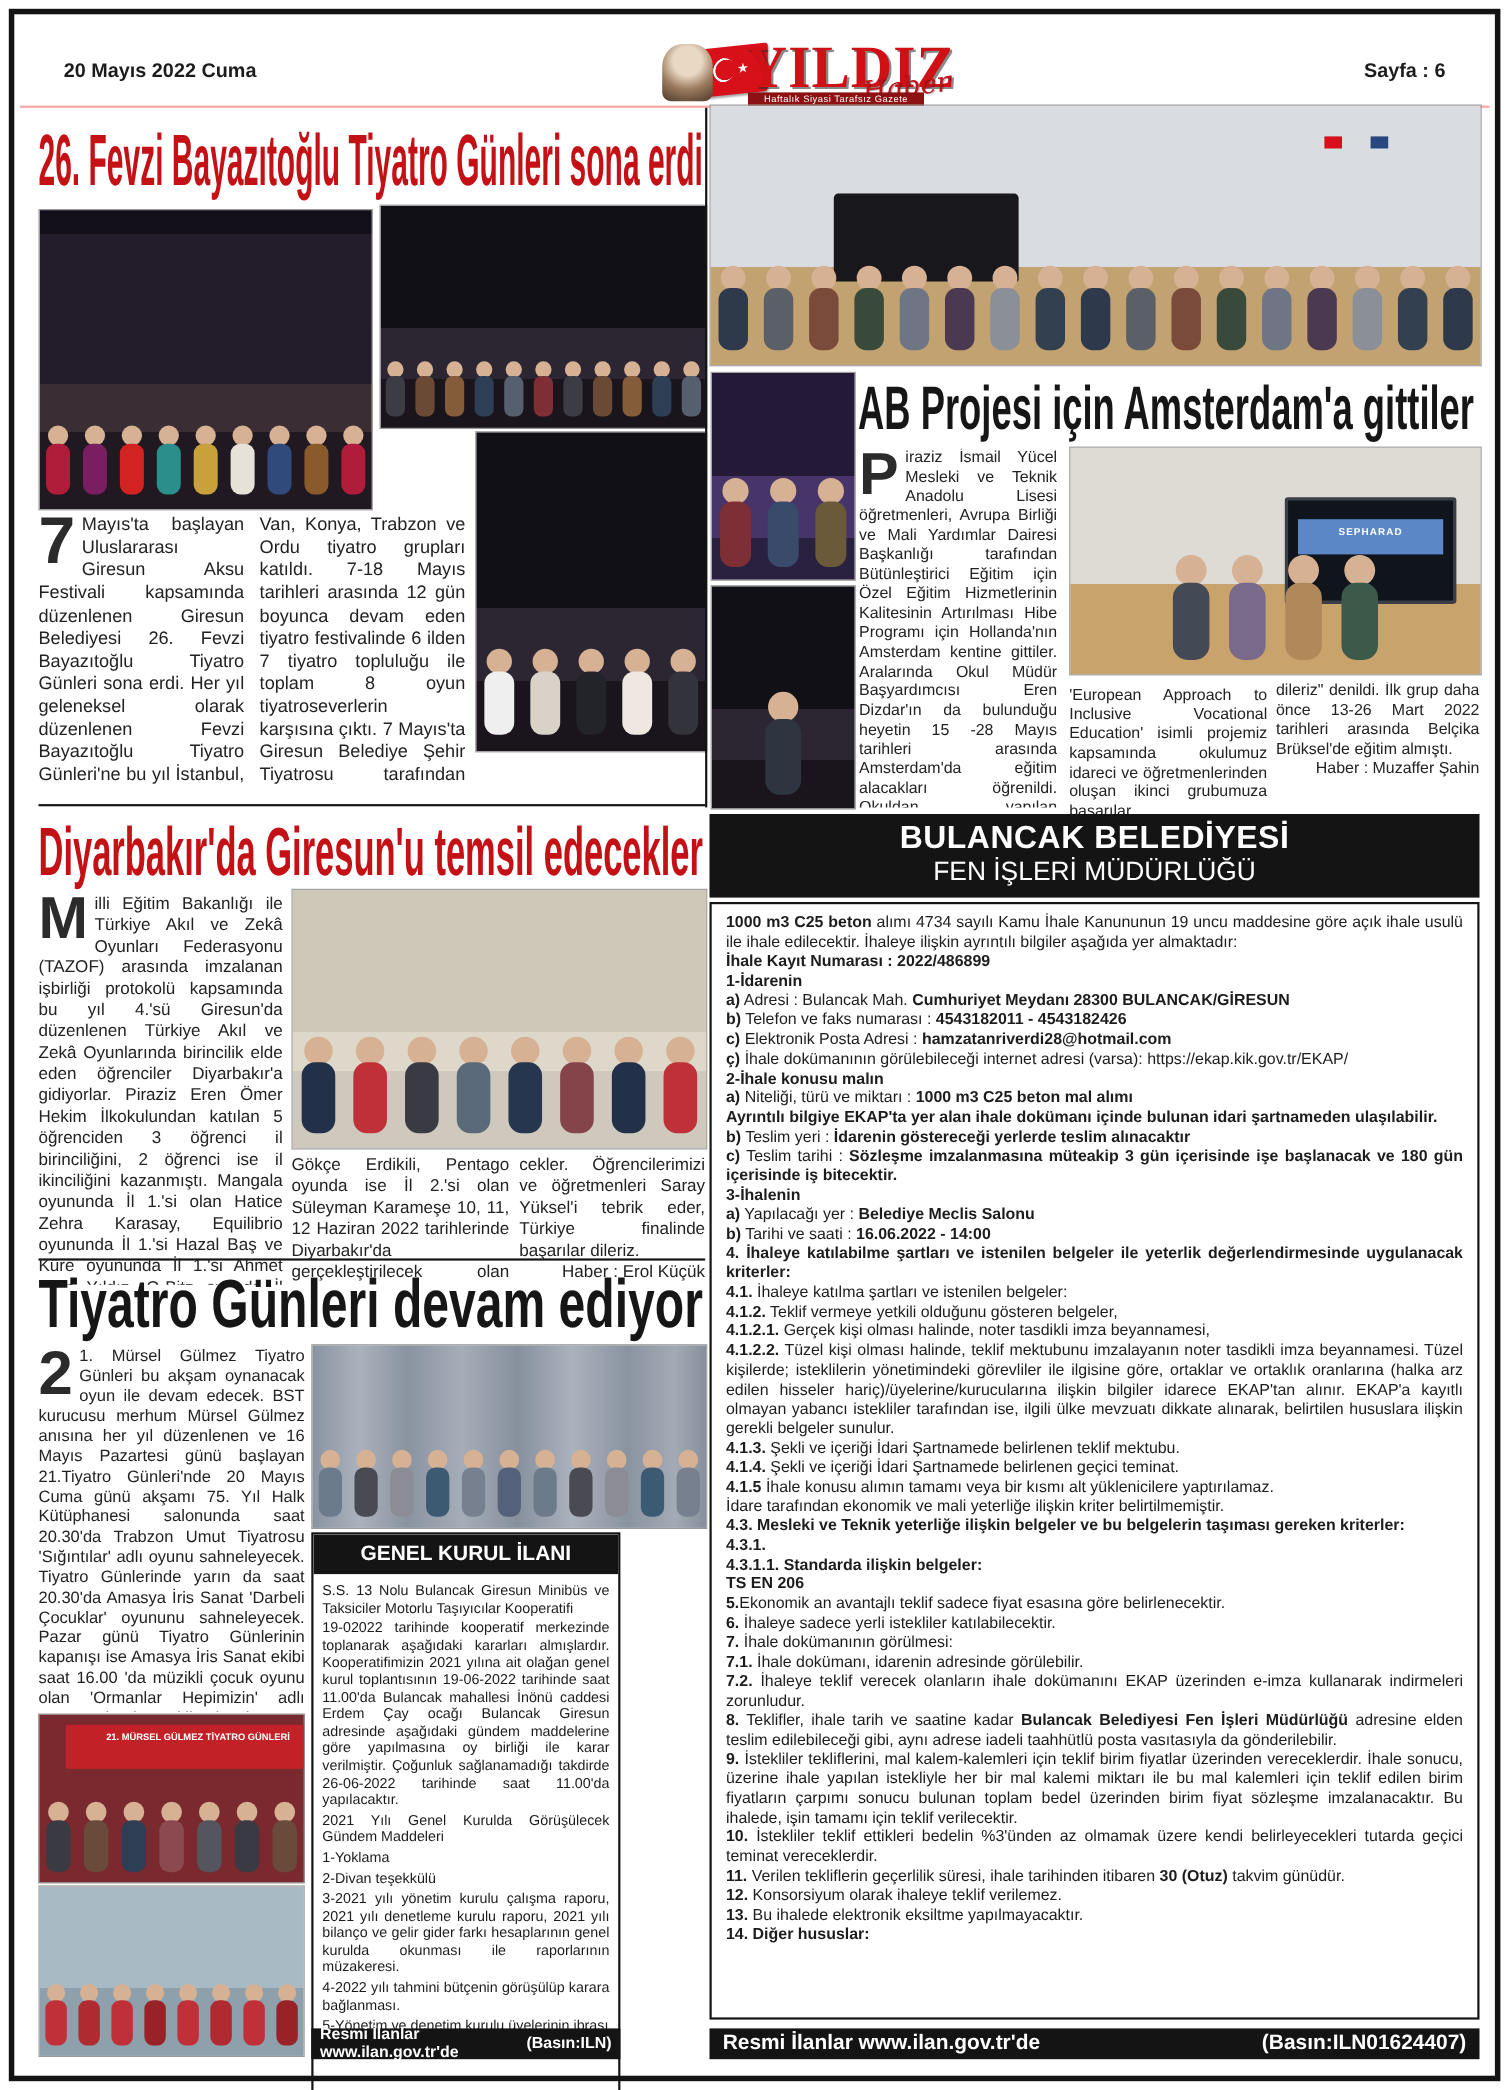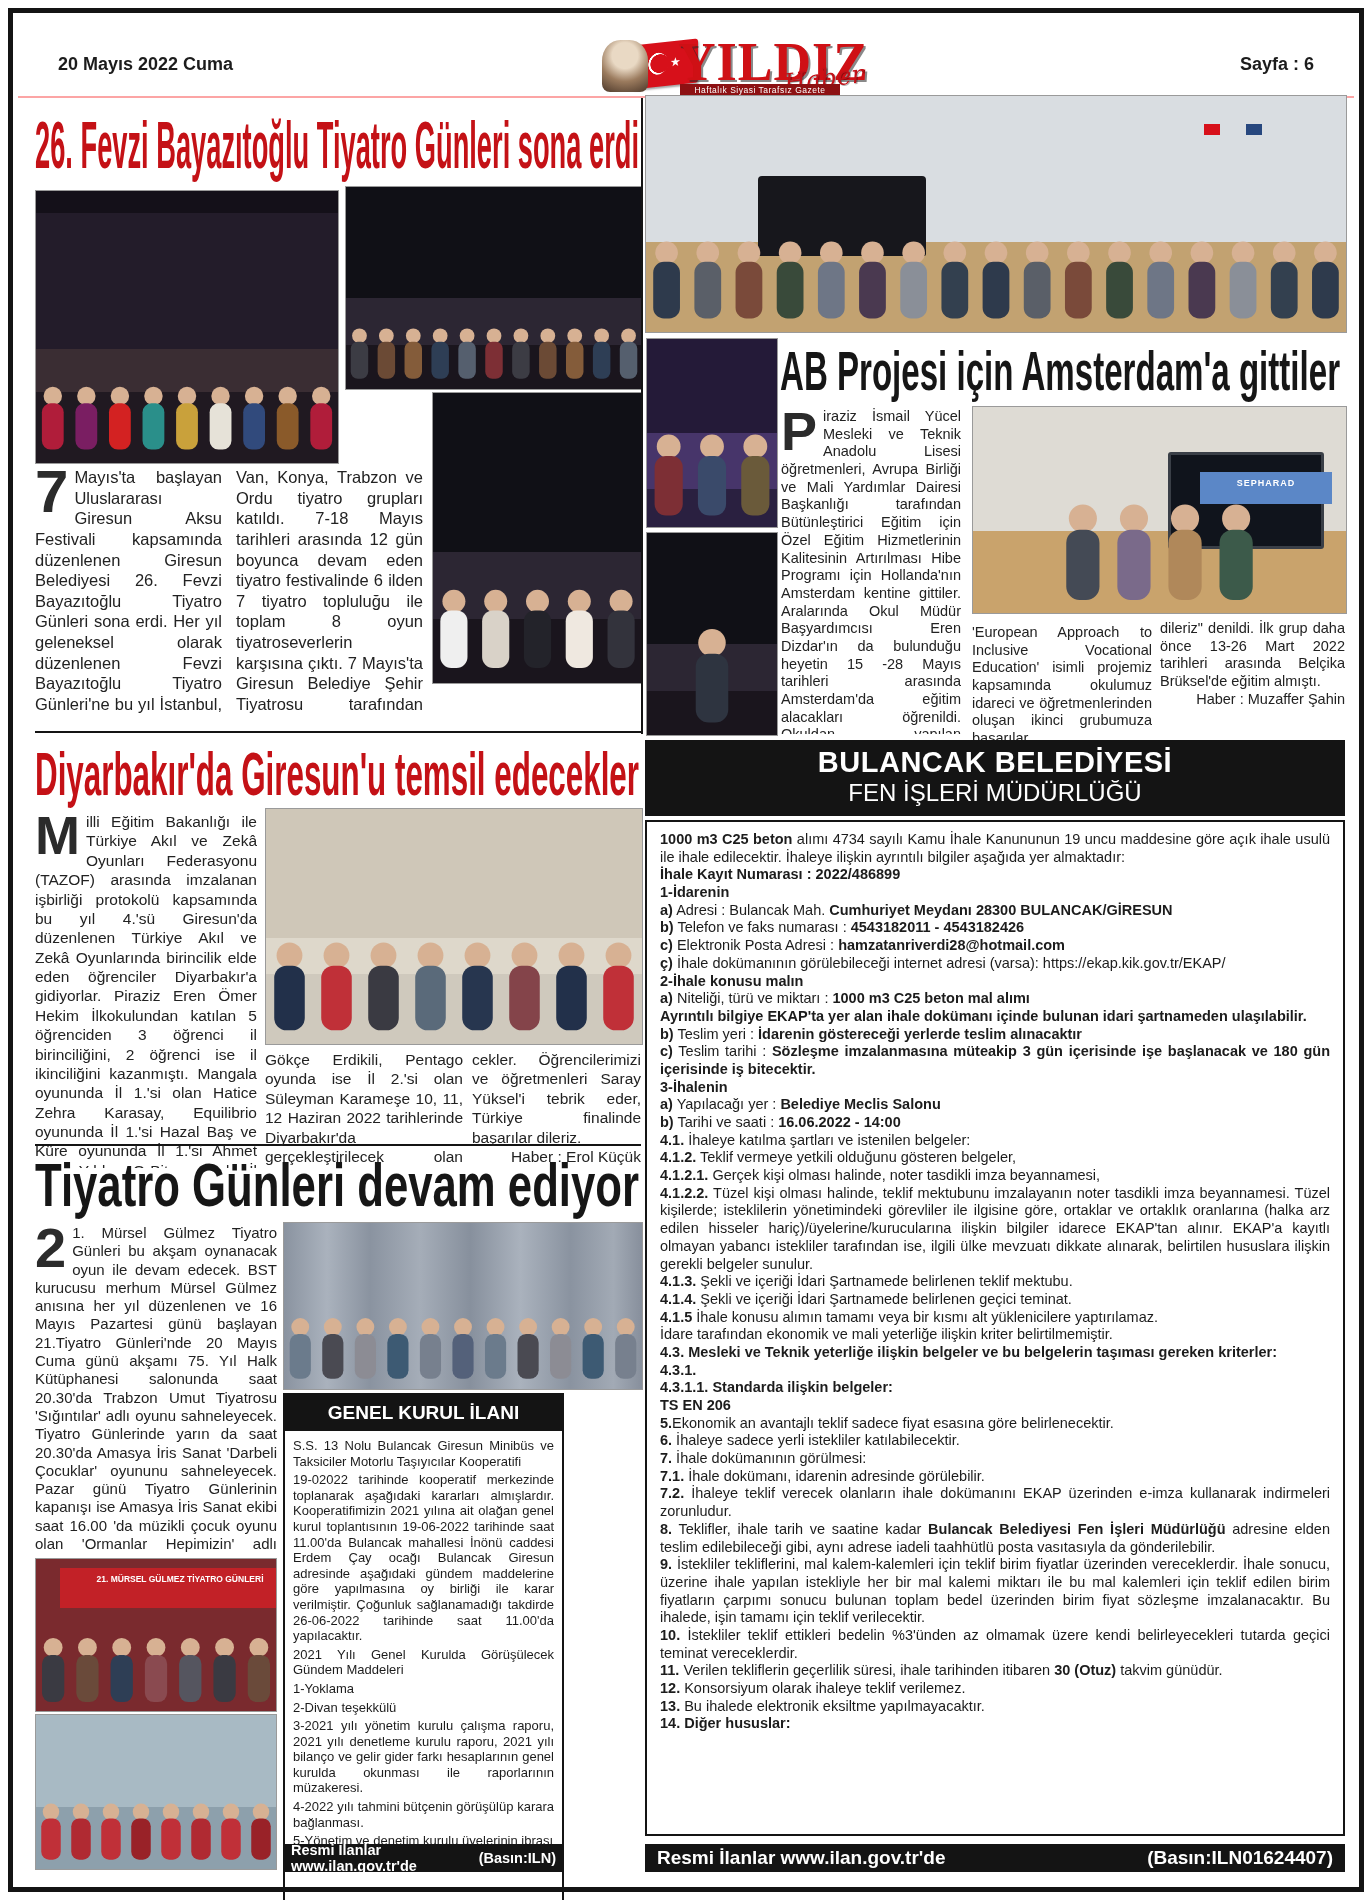--- a/index.html
+++ b/index.html
@@ -42,21 +42,21 @@
   .ph-purple{background:linear-gradient(#241a38 0 50%,#47356a 50% 80%,#2a2040 80% 100%);}
   .ph-room{background:linear-gradient(#d9dde1 0 62%,#c2a271 62% 100%);}
   .ph-room2{background:linear-gradient(#dedbd4 0 60%,#c9a36c 60% 100%);}
   .ph-hall{background:linear-gradient(#cfc7b8 0 55%,#ded8cb 55% 70%,#cfc9bd 70% 100%);}
   .ph-curtain{background:linear-gradient(90deg,#8a93a0,#aab2bd 12%,#8a93a0 24%,#a5adb8 38%,#87909d 52%,#aab2bd 66%,#8a93a0 80%,#a2aab5 92%,#878f9c);}
   .ph-indoor{background:linear-gradient(#a8bac4 0 60%,#8da0ac 60% 100%);}
   .people{position:absolute;left:0;bottom:4%;width:100%;height:62%;}
   .piano{position:absolute;left:16%;top:34%;width:24%;height:34%;background:#17171c;border-radius:4px 4px 2px 2px;}
   .tvscreen{position:absolute;right:6%;top:22%;width:40%;height:44%;background:#10141c;border:3px solid #3a3f47;border-radius:3px;}
   .tvband{position:absolute;left:6%;top:18%;width:88%;height:36%;background:#5b87c7;color:#fff;
-          font-size:9px;font-weight:bold;text-align:center;line-height:2.6;letter-spacing:1px;margin-left:20px;}
+          font-size:9px;font-weight:bold;text-align:center;line-height:2.6;letter-spacing:1px;}
   .mini-flag{position:absolute;top:12%;width:16px;height:11px;}
   .banner-red{position:absolute;left:0;top:6%;width:100%;height:26%;background:#c22127;color:#fff;
           font-size:8.5px;font-weight:bold;text-align:center;line-height:1.2;padding-top:6px;box-sizing:border-box;margin-left:24px;}
   
   .hrule{position:absolute;height:2px;background:#141414;}
   .vrule{position:absolute;width:2px;background:#141414;}
   
   .gk-box{position:absolute;left:283px;top:1393px;width:281px;height:549px;border:2px solid #141414;box-sizing:border-box;overflow:hidden;}
   .gk-head{background:#141414;color:#fff;font-weight:bold;font-size:19px;text-align:center;padding:7px 0;}
   .gk-body{padding:7px 8px;font-size:13px;line-height:1.2;}
@@ -389,20 +389,21 @@
       <p><b>c)</b><span> Elektronik Posta Adresi : </span><b>hamzatanriverdi28@hotmail.com</b></p>
       <p><b>ç)</b><span> İhale dokümanının görülebileceği internet adresi (varsa): https://ekap.kik.gov.tr/EKAP/</span></p>
       <p><b>2-İhale konusu malın</b></p>
       <p><b>a)</b><span> Niteliği, türü ve miktarı : </span><b>1000 m3 C25 beton mal alımı</b></p>
       <p><b>Ayrıntılı bilgiye EKAP'ta yer alan ihale dokümanı içinde bulunan idari şartnameden ulaşılabilir.</b></p>
       <p><b>b)</b><span> Teslim yeri : </span><b>İdarenin göstereceği yerlerde teslim alınacaktır</b></p>
       <p><b>c)</b><span> Teslim tarihi : </span><b>Sözleşme imzalanmasına müteakip 3 gün içerisinde işe başlanacak ve 180 gün içerisinde iş bitecektir.</b></p>
       <p><b>3-İhalenin</b></p>
       <p><b>a)</b><span> Yapılacağı yer : </span><b>Belediye Meclis Salonu</b></p>
       <p><b>b)</b><span> Tarihi ve saati : </span><b>16.06.2022 - 14:00</b></p>
+      <p><b>4. İhaleye katılabilme şartları ve istenilen belgeler ile yeterlik değerlendirmesinde uygulanacak kriterler:</b></p>
       <p><b>4.1.</b><span> İhaleye katılma şartları ve istenilen belgeler:</span></p>
       <p><b>4.1.2.</b><span> Teklif vermeye yetkili olduğunu gösteren belgeler,</span></p>
       <p><b>4.1.2.1.</b><span> Gerçek kişi olması halinde, noter tasdikli imza beyannamesi,</span></p>
       <p><b>4.1.2.2.</b><span> Tüzel kişi olması halinde, teklif mektubunu imzalayanın noter tasdikli imza beyannamesi. Tüzel kişilerde; isteklilerin yönetimindeki görevliler ile ilgisine göre, ortaklar ve ortaklık oranlarına (halka arz edilen hisseler hariç)/üyelerine/kurucularına ilişkin bilgiler idarece EKAP'tan alınır. EKAP'a kayıtlı olmayan yabancı istekliler tarafından ise, ilgili ülke mevzuatı dikkate alınarak, belirtilen hususlara ilişkin gerekli belgeler sunulur.</span></p>
       <p><b>4.1.3.</b><span> Şekli ve içeriği İdari Şartnamede belirlenen teklif mektubu.</span></p>
       <p><b>4.1.4.</b><span> Şekli ve içeriği İdari Şartnamede belirlenen geçici teminat.</span></p>
       <p><b>4.1.5</b><span> İhale konusu alımın tamamı veya bir kısmı alt yüklenicilere yaptırılamaz.</span></p>
       <p><span>İdare tarafından ekonomik ve mali yeterliğe ilişkin kriter belirtilmemiştir.</span></p>
       <p><b>4.3. Mesleki ve Teknik yeterliğe ilişkin belgeler ve bu belgelerin taşıması gereken kriterler:</b></p>
       <p><b>4.3.1.</b></p>

